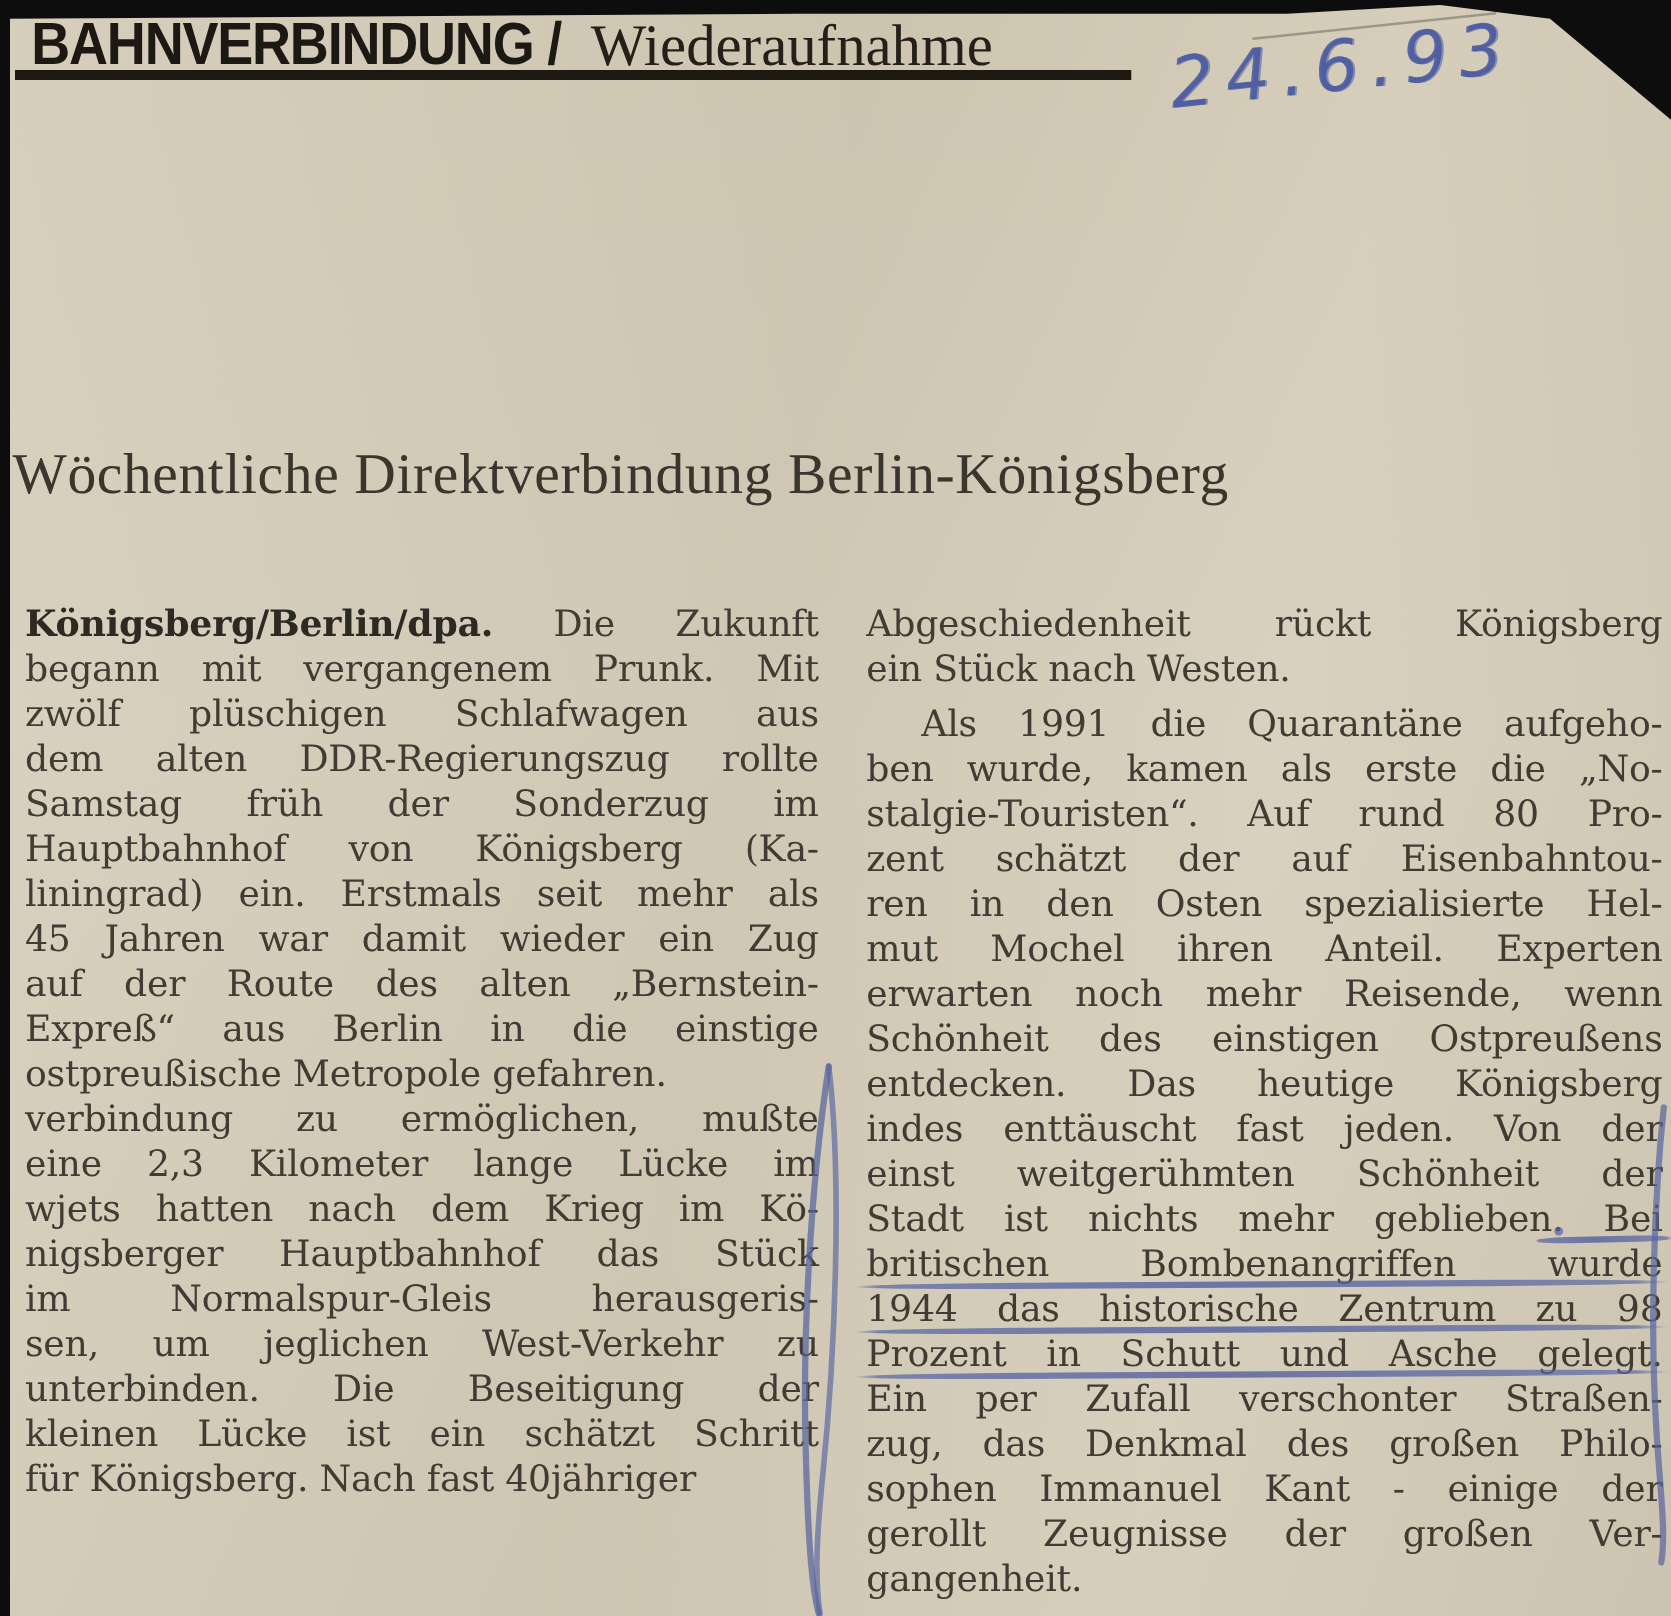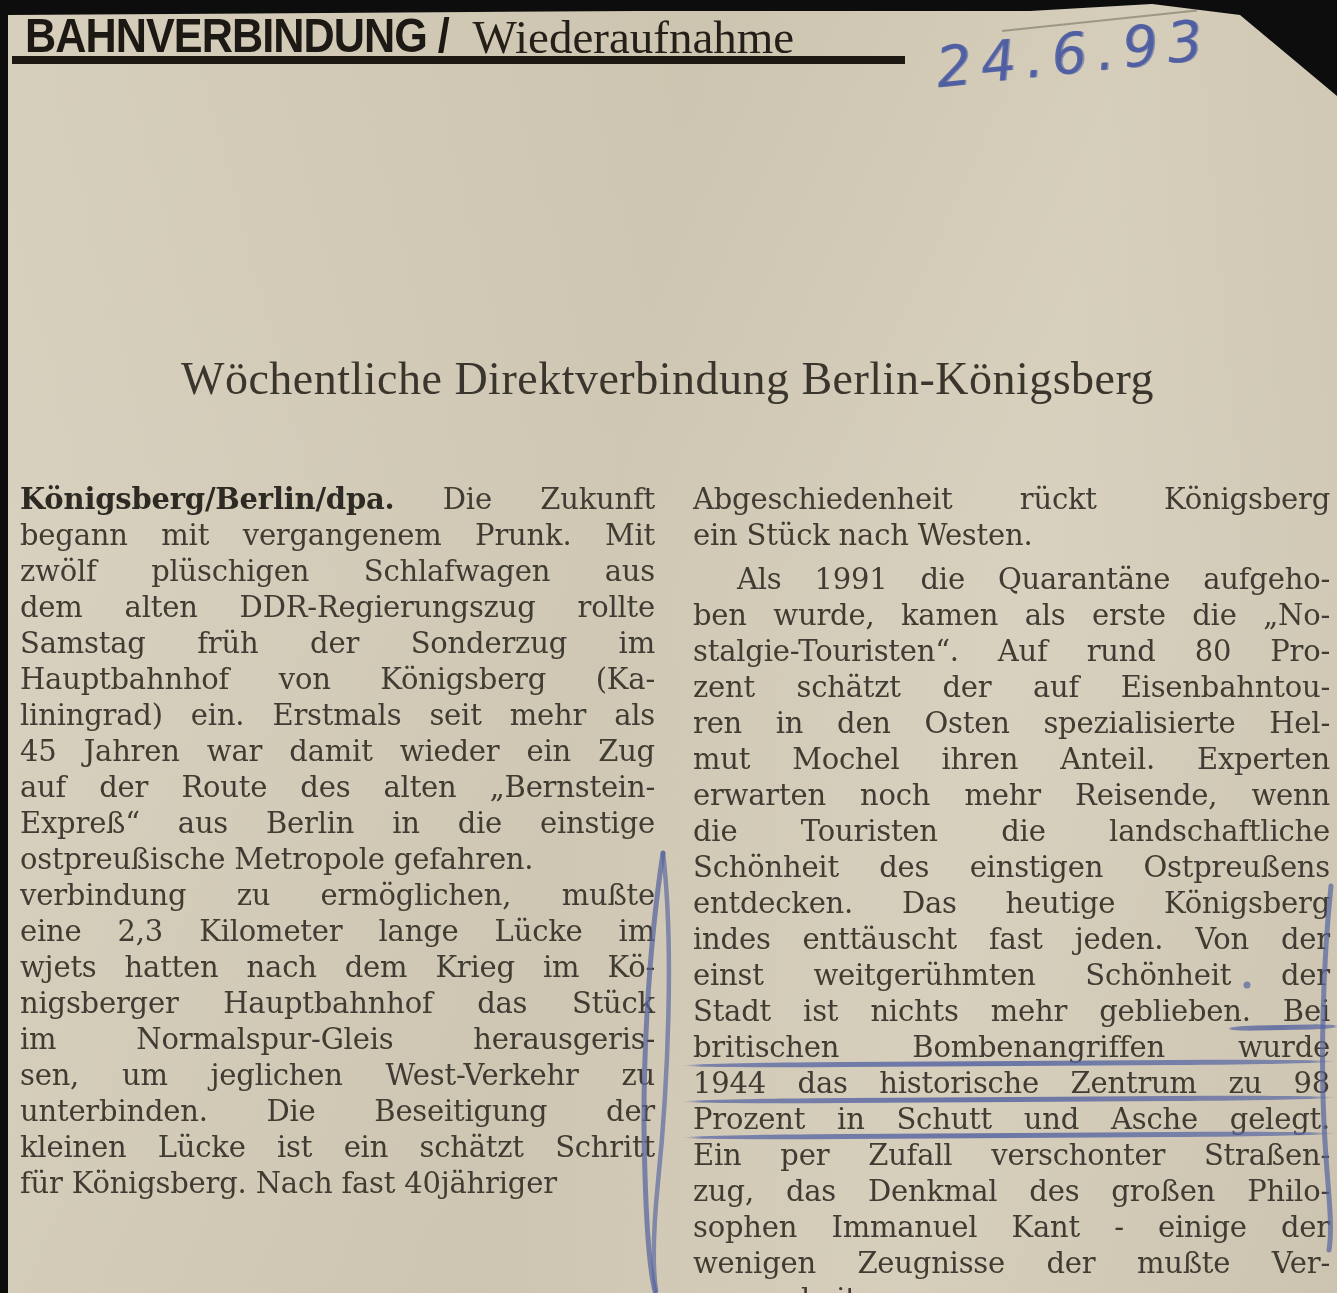--- a/index.html
+++ b/index.html
@@ -46,21 +46,21 @@
     white-space:nowrap;
   }
   
   .headline{
     position:absolute;left:10px;top:84px;width:1315px;
     text-align:center;color:#35312b;
     font-family:"Liberation Serif", serif;font-weight:bold;
     font-size:108px;line-height:118px;letter-spacing:-2px;
   }
   .subheadline{
-    position:absolute;left:10px;top:352px;width:1315px;text-align:center;
+    position:absolute;left:10px;top:352px;width:1315px;
     font-family:"Liberation Serif", serif;font-size:46px;color:#3a352d;
     letter-spacing:.5px;
   }
   
   .cols{position:absolute;left:20px;top:444px;width:1310px;display:flex;margin-top:37px;}
   .col{color:#413c33;}
   .col-left{width:635px;margin-right:38px;}
   .col-right{width:637px;}
   .line{
     position:relative;height:36px;line-height:36px;font-size:29px;
@@ -131,33 +131,32 @@
 
         <div class="line jl">Abgeschiedenheit rückt Königsberg</div>
             <div class="line">ein Stück nach Westen.</div>
             <div class="line jl ind gap">Als 1991 die Quarantäne aufgeho-</div>
             <div class="line jl">ben wurde, kamen als erste die „No-</div>
             <div class="line jl">stalgie-Touristen“. Auf rund 80 Pro-</div>
             <div class="line jl">zent schätzt der auf Eisenbahntou-</div>
             <div class="line jl">ren in den Osten spezialisierte Hel-</div>
             <div class="line jl">mut Mochel ihren Anteil. Experten</div>
             <div class="line jl">erwarten noch mehr Reisende, wenn</div>
-            <div class="line jl">die Touristen die landschaftliche</div>
             <div class="line jl">Schönheit des einstigen Ostpreußens</div>
             <div class="line jl">entdecken. Das heutige Königsberg</div>
             <div class="line jl">indes enttäuscht fast jeden. Von der</div>
             <div class="line jl">einst weitgerühmten Schönheit der</div>
             <div class="line jl ue">Stadt ist nichts mehr geblieben. Bei</div>
             <div class="line jl u">britischen Bombenangriffen wurde</div>
             <div class="line jl u">1944 das historische Zentrum zu 98</div>
             <div class="line jl u">Prozent in Schutt und Asche gelegt.</div>
             <div class="line jl">Ein per Zufall verschonter Straßen-</div>
             <div class="line jl">zug, das Denkmal des großen Philo-</div>
             <div class="line jl">sophen Immanuel Kant - einige der</div>
-            <div class="line jl">wenigen Zeugnisse der mußte Ver-</div>
+            <div class="line jl">gerollt Zeugnisse der großen Ver-</div>
             <div class="line">gangenheit.</div>
           </div>
       </div>
     </div>
 
     <svg class="pen-overlay" viewBox="0 0 1337 1293">
       <path d="M663,853 C649,945 641,1070 645,1175 C647,1242 650,1272 655,1291" fill="none" stroke="#56649f" stroke-width="5" stroke-opacity="0.72" stroke-linecap="round"></path>
       <path d="M663,853 C674,945 668,1085 658,1182 C653,1232 652,1264 656,1291" fill="none" stroke="#56649f" stroke-width="4.5" stroke-opacity="0.66" stroke-linecap="round"></path>
       <path d="M1331,886 C1323,962 1320,1062 1325,1142 C1328,1192 1333,1226 1329,1250" fill="none" stroke="#56649f" stroke-width="5" stroke-opacity="0.7" stroke-linecap="round"></path>
       <circle cx="1247" cy="985" r="3.5" fill="#56649f" fill-opacity="0.7"></circle>

